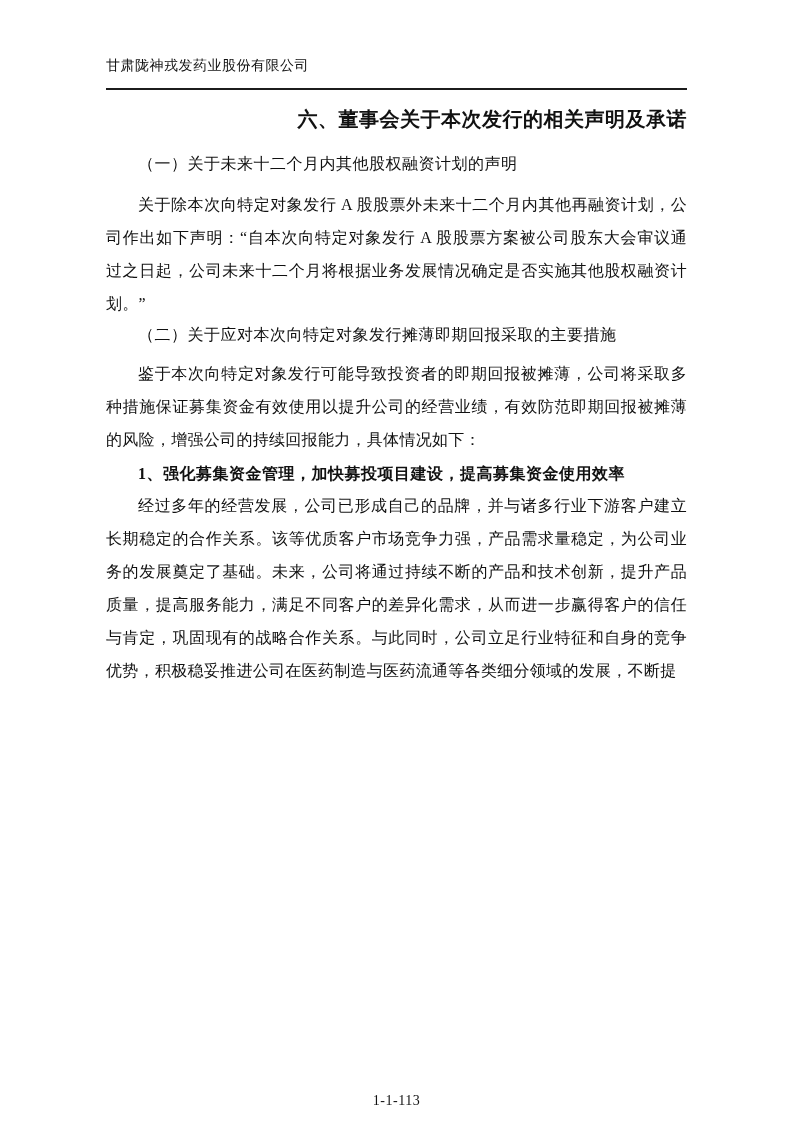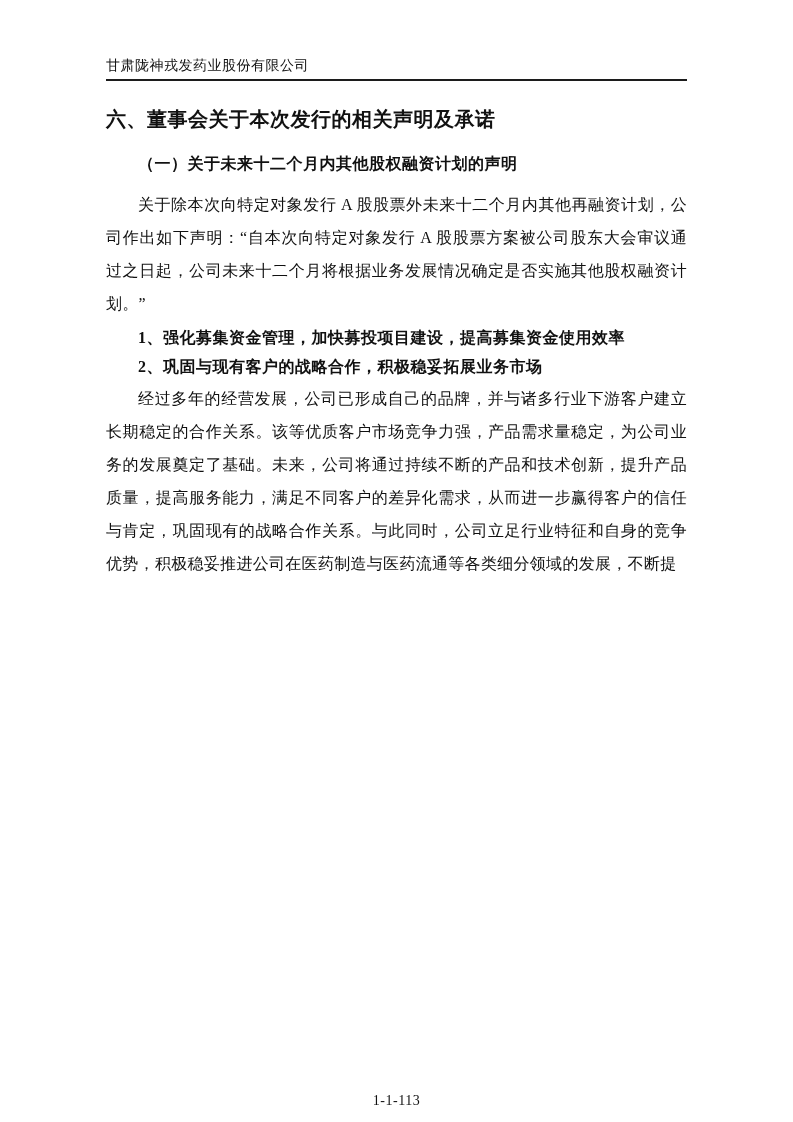--- a/index.html
+++ b/index.html
@@ -15,40 +15,41 @@
   .header {
     position: absolute;
     left: 106px;
     right: 106px;
     top: 57px;
     display: flex;
     justify-content: space-between;
     align-items: flex-end;
     font-size: 14px;
     letter-spacing: 0.5px;
-    padding-bottom: 4px;
+    padding-bottom: 13px;
     border-bottom: 2px solid #1c1c1c;
   }
   .content {
     position: absolute;
     left: 106px;
     right: 106px;
     top: 79px;
   }
   .chapter-title {
     font-family: "Liberation Sans", sans-serif;
     font-weight: bold;
     font-size: 20px;
     line-height: 28px;
     letter-spacing: 0.5px;
     margin: 26px 0 0 0;
+    text-align: right;
   }
   .section-heading {
     font-family: "Liberation Sans", sans-serif;
-    font-weight: bold;
+    font-weight: normal;
     font-size: 16px;
     line-height: 22px;
     letter-spacing: 0.5px;
     padding-left: 32px;
     margin: 0;
   }
   .sh-1 { margin-top: 20px; }
   .sh-2 { margin-top: 4px; }
   .sub-heading {
     font-family: Liberation Serif, serif;
@@ -94,27 +95,28 @@
   </div>
 
   <div class="content">
 
     <h1 class="chapter-title">六、董事会关于本次发行的相关声明及承诺</h1>
 
     <h2 class="section-heading sh-1">（一）关于未来十二个月内其他股权融资计划的声明</h2>
 
     <p class="para p-1">关于除本次向特定对象发行 A 股股票外未来十二个月内其他再融资计划，公司作出如下声明：“自本次向特定对象发行 A 股股票方案被公司股东大会审议通过之日起，公司未来十二个月将根据业务发展情况确定是否实施其他股权融资计划。”</p>
 
+    <h2 class="section-heading sh-2">（二）关于应对本次向特定对象发行摊薄即期回报采取的主要措施</h2>
 
+    <p class="para p-2">鉴于本次向特定对象发行可能导致投资者的即期回报被摊薄，公司将采取多种措施保证募集资金有效使用以提升公司的经营业绩，有效防范即期回报被摊薄的风险，增强公司的持续回报能力，具体情况如下：</p>
 
     <h3 class="sub-heading ssh-1">1、强化募集资金管理，加快募投项目建设，提高募集资金使用效率</h3>
 
 
 
-    <h3 class="sub-heading ssh-2">2、巩固与现有客户的战略合作，积极稳妥拓展业务市场</h3>
 
     <p class="para p-5">经过多年的经营发展，公司已形成自己的品牌，并与诸多行业下游客户建立长期稳定的合作关系。该等优质客户市场竞争力强，产品需求量稳定，为公司业务的发展奠定了基础。未来，公司将通过持续不断的产品和技术创新，提升产品质量，提高服务能力，满足不同客户的差异化需求，从而进一步赢得客户的信任与肯定，巩固现有的战略合作关系。与此同时，公司立足行业特征和自身的竞争优势，积极稳妥推进公司在医药制造与医药流通等各类细分领域的发展，不断提</p>
 
   </div>
 
   <div class="footer">
     <span>1-1-113</span>
   </div>
 
 </div>

